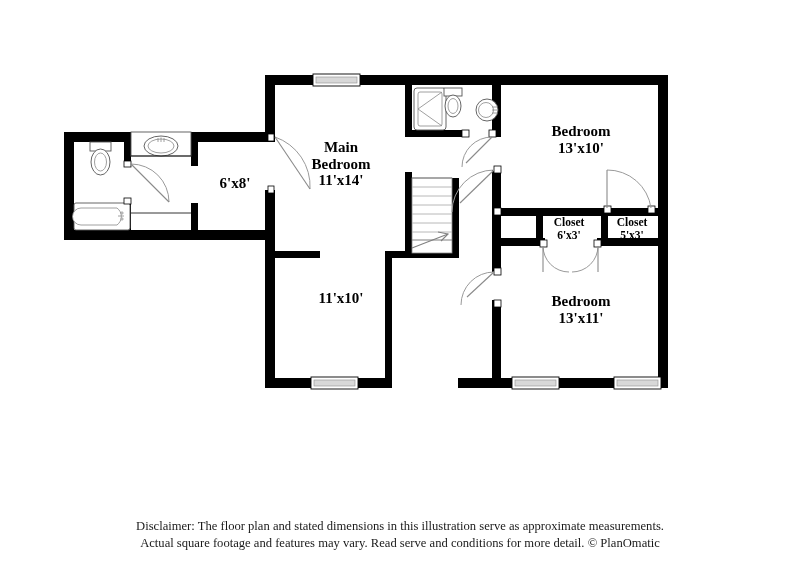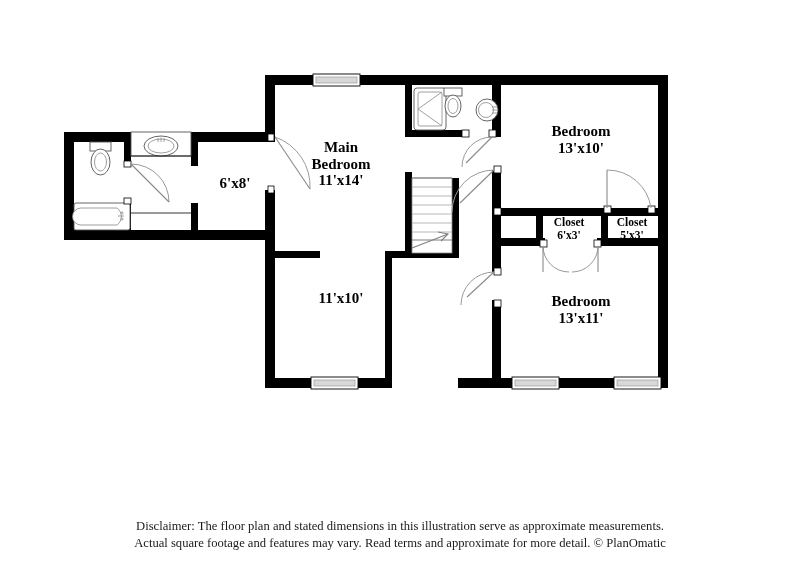--- a/index.html
+++ b/index.html
@@ -288,14 +288,14 @@
 
       <text class="room-label closet" x="632" y="226">Closet</text>
       <text class="room-label closet" x="632" y="239">5'x3'</text>
     </g>
 
   </svg>
 </div>
 
 <div id="disclaimer">
   <div>Disclaimer: The floor plan and stated dimensions in this illustration serve as approximate measurements.</div>
-  <div>Actual square footage and features may vary. Read terms and approximate for more detail. © PlanOmatic</div>
+  <div>Actual square footage and features may vary. Read serve and conditions for more detail. © PlanOmatic</div>
 </div>
 
 </body></html>

